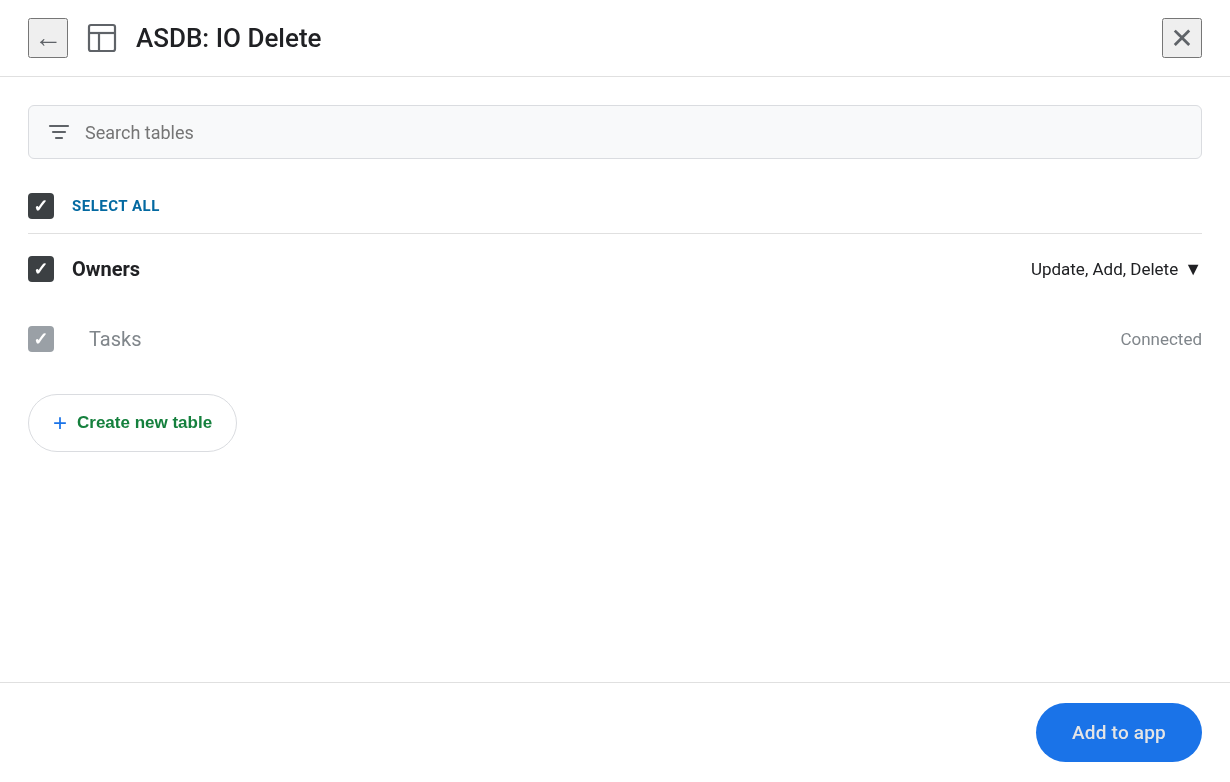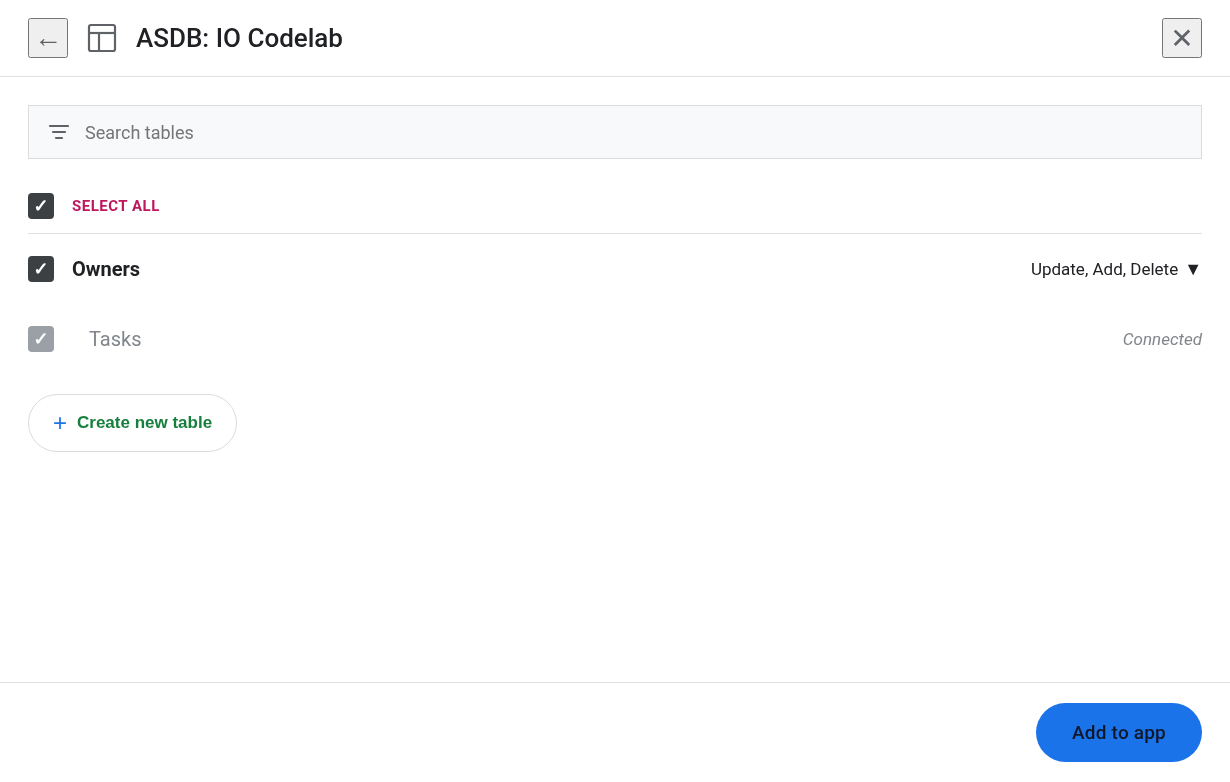--- a/index.html
+++ b/index.html
@@ -69,21 +69,21 @@
     }
 
     .search-container {
       padding: 28px 28px 20px 28px;
     }
 
     .search-box {
       display: flex;
       align-items: center;
       border: 1.5px solid #dadce0;
-      border-radius: 0;
+      border-radius: 6px;
       padding: 14px 18px;
       gap: 14px;
       background: #f8f9fa;
     }
 
     .filter-icon {
       color: #5f6368;
       display: flex;
       align-items: center;
       flex-shrink: 0;
@@ -126,21 +126,21 @@
     .checkbox-check {
       color: #fff;
       font-size: 18px;
       font-weight: bold;
       line-height: 1;
     }
 
     .select-all-label {
       font-size: 15px;
       font-weight: 700;
-      color: #be185d;
+      color: #0369a1;
       letter-spacing: 0.5px;
       text-transform: uppercase;
     }
 
     .divider {
       height: 1px;
       background: #e0e0e0;
       margin: 0 28px;
     }
 
@@ -167,21 +167,20 @@
     .table-action {
       display: flex;
       align-items: center;
       gap: 6px;
       color: #202124;
       font-size: 17px;
     }
 
     .table-action.connected {
       color: #80868b;
-      font-style: italic;
     }
 
     .dropdown-arrow {
       font-size: 18px;
       color: #202124;
     }
 
     .create-new-btn {
       display: flex;
       align-items: center;
@@ -216,21 +215,21 @@
       display: flex;
       align-items: center;
       justify-content: flex-end;
       padding: 0 28px;
       border-top: 1px solid #e0e0e0;
       background: #fff;
     }
 
     .add-to-app-btn {
       background: #1a73e8;
-      color: #0f172a;
+      color: #e5e5e5;
       border: none;
       border-radius: 50px;
       padding: 18px 36px;
       font-size: 19px;
       font-weight: 500;
       cursor: pointer;
       font-family: inherit;
       letter-spacing: 0.2px;
     }
 
@@ -246,21 +245,21 @@
 <div class="header">
   <div class="header-left">
     <button class="back-btn">←</button>
     <div class="table-icon">
       <svg class="table-svg" viewBox="0 0 32 32" fill="none" xmlns="http://www.w3.org/2000/svg">
         <rect x="3" y="3" width="26" height="26" rx="2" stroke="#5f6368" stroke-width="2.2" fill="none"></rect>
         <line x1="3" y1="11" x2="29" y2="11" stroke="#5f6368" stroke-width="2.2"></line>
         <line x1="13" y1="11" x2="13" y2="29" stroke="#5f6368" stroke-width="2.2"></line>
       </svg>
     </div>
-    <span class="header-title">ASDB: IO Codelab</span>
+    <span class="header-title">ASDB: IO Delete</span>
   </div>
   <button class="close-btn">✕</button>
 </div>
 
 <div class="search-container">
   <div class="search-box">
     <div class="filter-icon">
       <svg width="24" height="24" viewBox="0 0 24 24" fill="none">
         <line x1="3" y1="6" x2="21" y2="6" stroke="#5f6368" stroke-width="2.2" stroke-linecap="round"></line>
         <line x1="6" y1="12" x2="18" y2="12" stroke="#5f6368" stroke-width="2.2" stroke-linecap="round"></line>

